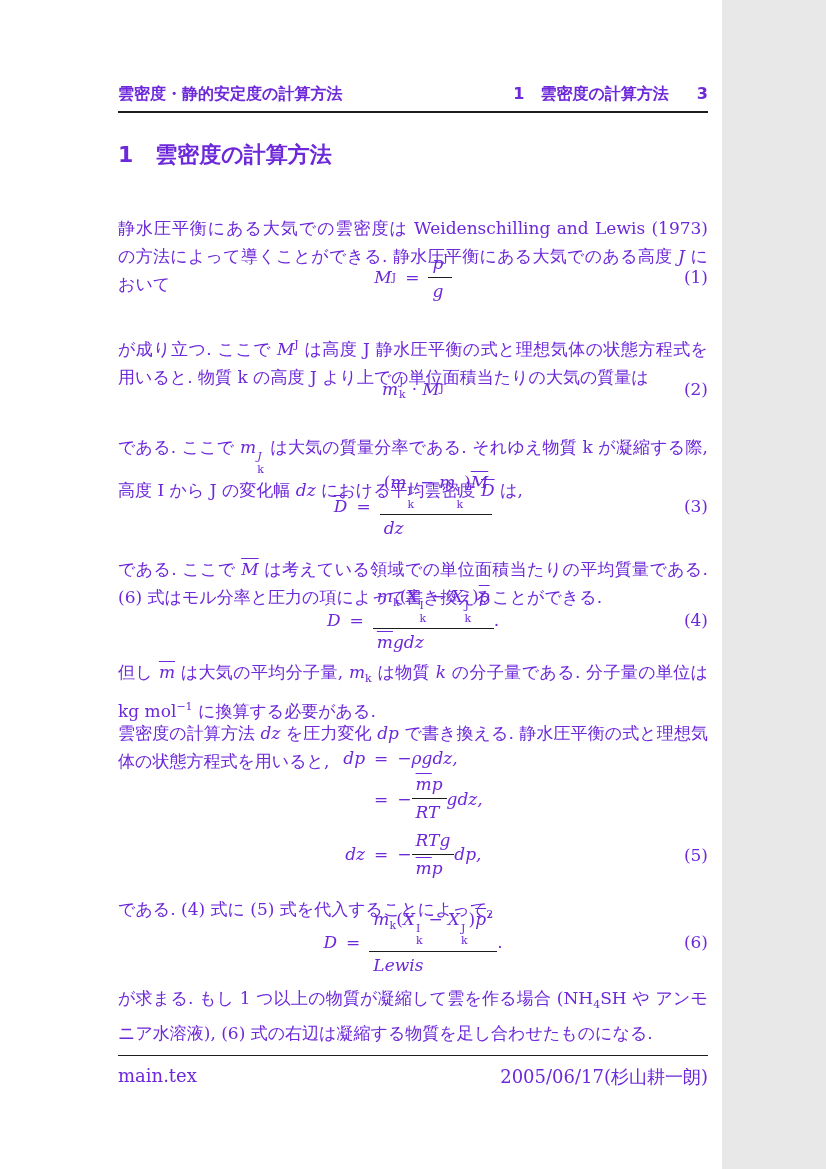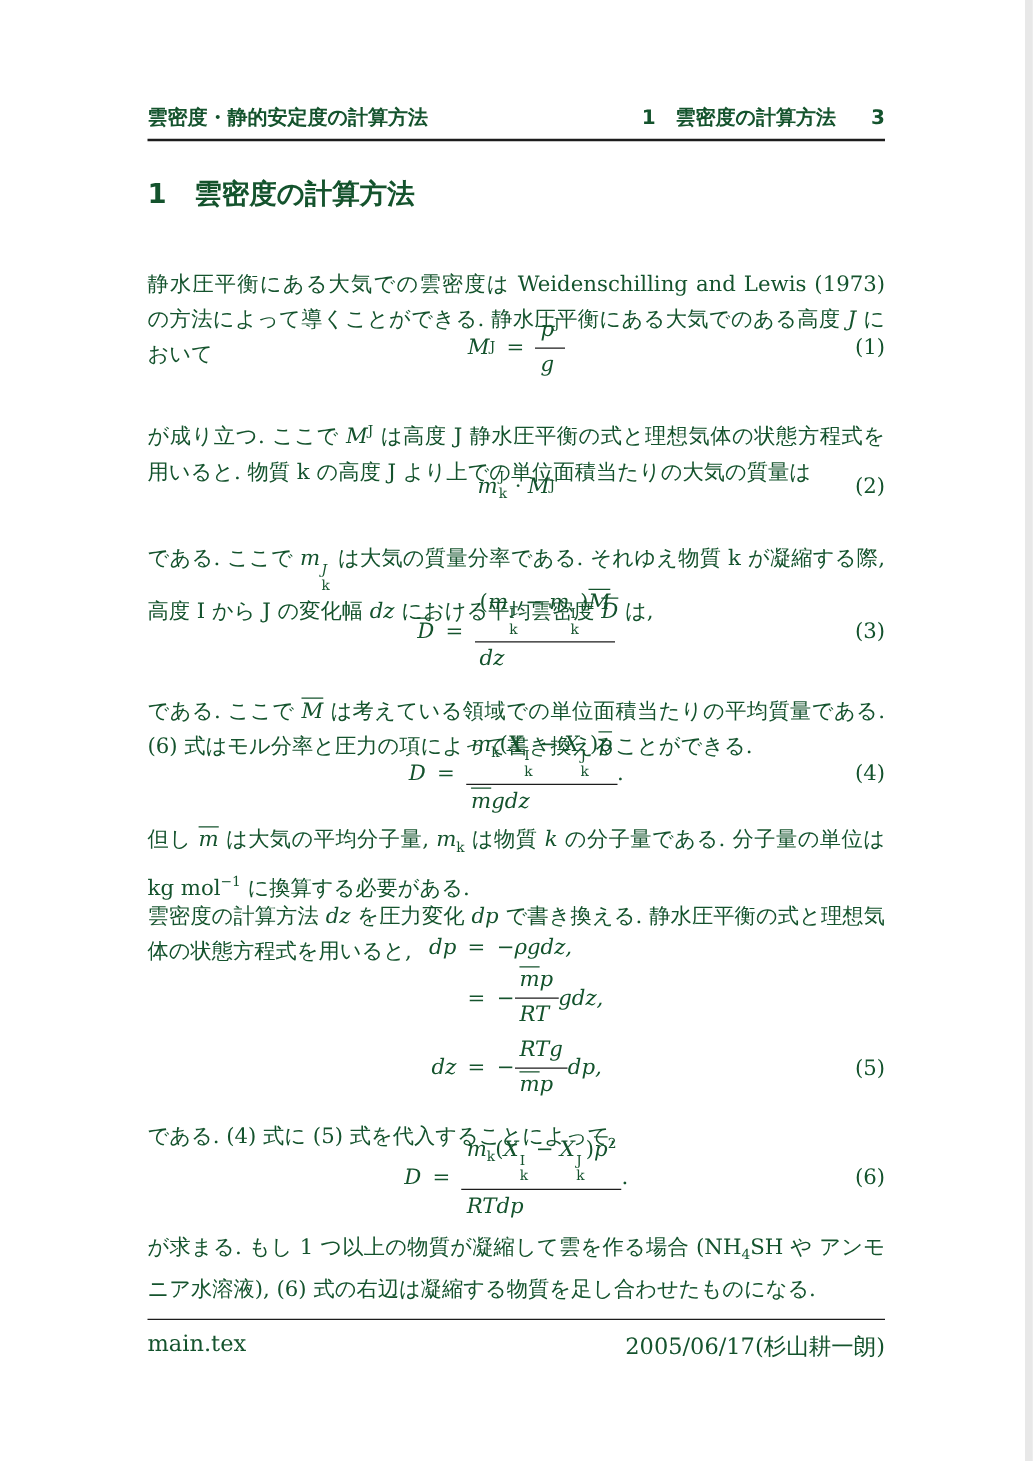--- a/index.html
+++ b/index.html
@@ -1,20 +1,20 @@
 <!DOCTYPE html>
 <html><head>
 <meta charset="utf-8">
 <style>
   html,body{margin:0;padding:0;background:#e8e8e8;}
   .page{
     position:relative;
-    width:820px;height:1169px;
+    width:722px;height:1169px;
     background:#ffffff;
-    color:#14532d;
+    color:#6d28d9;
     font-family:"DejaVu Serif", serif;
     overflow:hidden;
   }
   .abs{position:absolute;left:118px;width:590px;}
 
   
   .page-header{
     top:84px;
     display:flex;justify-content:space-between;align-items:flex-end;
     border-bottom:2px solid #1c1c1c;
@@ -199,21 +199,21 @@
     <span class="v">D</span>
       <span class="rel">=</span>
       <span class="fr">
         <span class="nu"><span class="v">m</span><sub class="rm">k</sub><span class="rm">(</span><span class="v">X</span><span class="ss rm">
             <span>I</span>
             <span>k</span>
           </span><span class="op rm">−</span><span class="v">X</span><span class="ss rm">
             <span>J</span>
             <span>k</span>
           </span><span class="rm">)</span><span class="v bar">p</span><sup class="rm">2</sup></span>
-        <span class="de"><span class="v">RTdp</span></span>
+        <span class="de"><span class="v">Lewis</span></span>
       </span>
       <span class="rm">.</span>
     <span class="tag">(6)</span>
   </div>
 
   <p class="abs para p8"><span>が求まる. もし 1 つ以上の物質が凝縮して雲を作る場合 (NH</span><sub class="rm">4</sub><span>SH や アンモニア水溶液), (6) 式の右辺は凝縮する物質を足し合わせたものになる.</span></p>
 
   <div class="abs page-footer">
     <span>main.tex</span>
     <span>2005/06/17(杉山耕一朗)</span>

